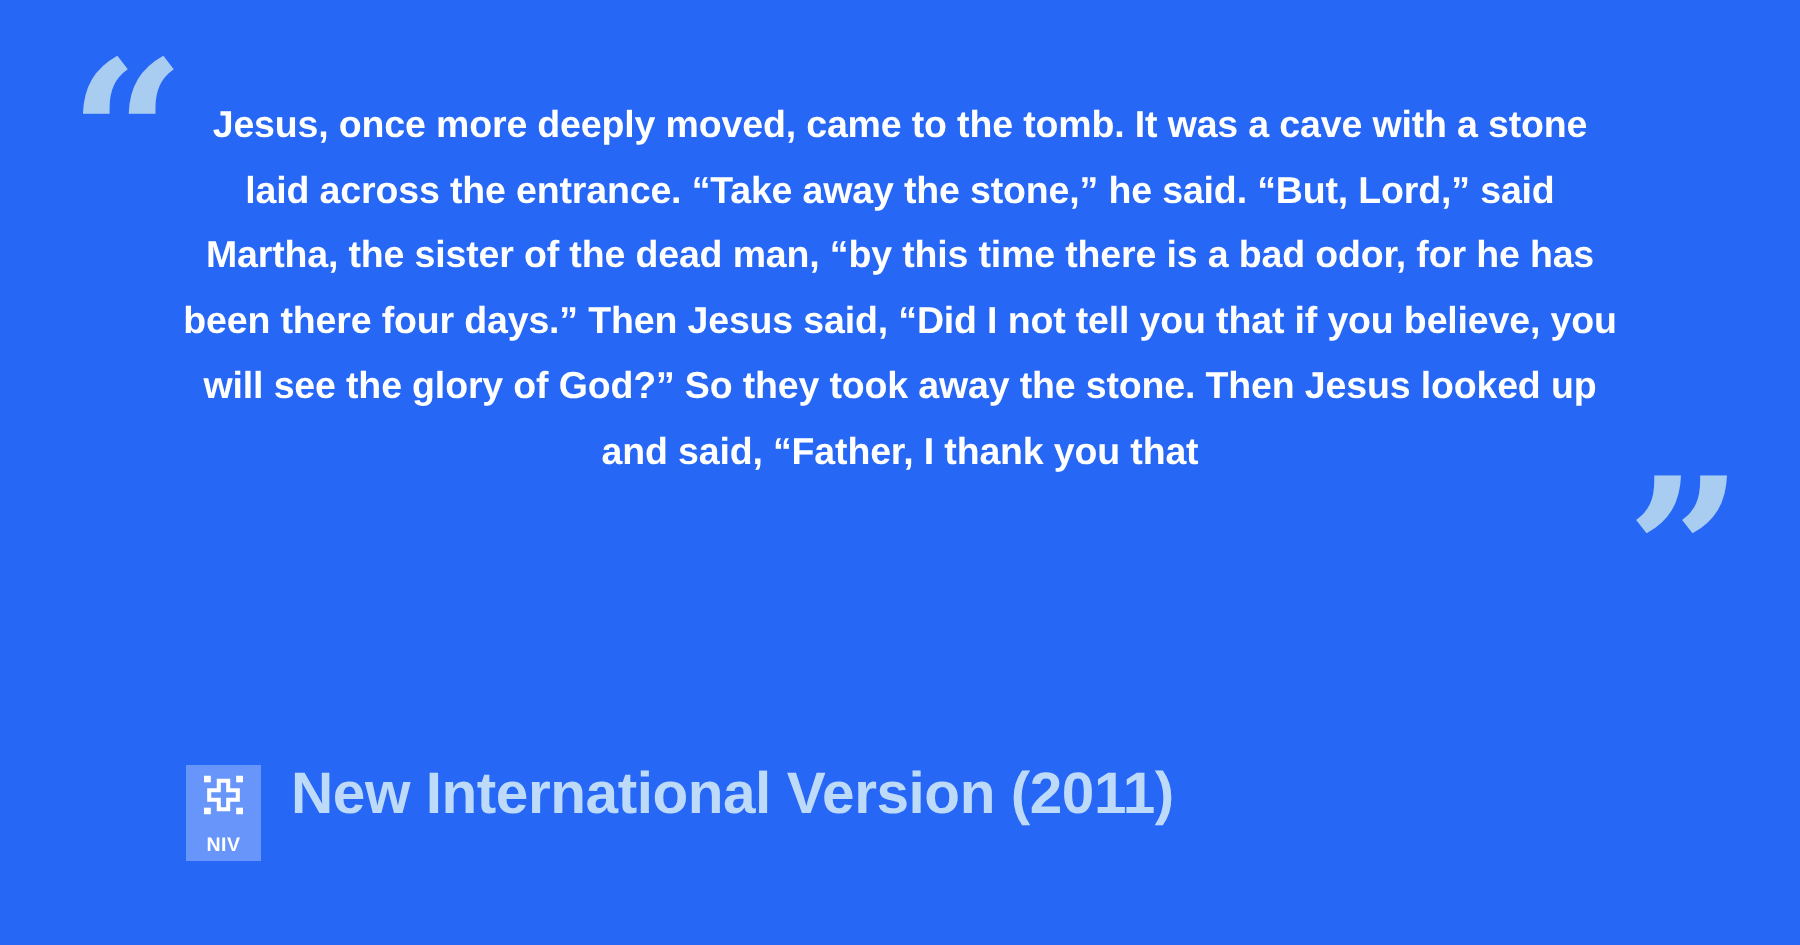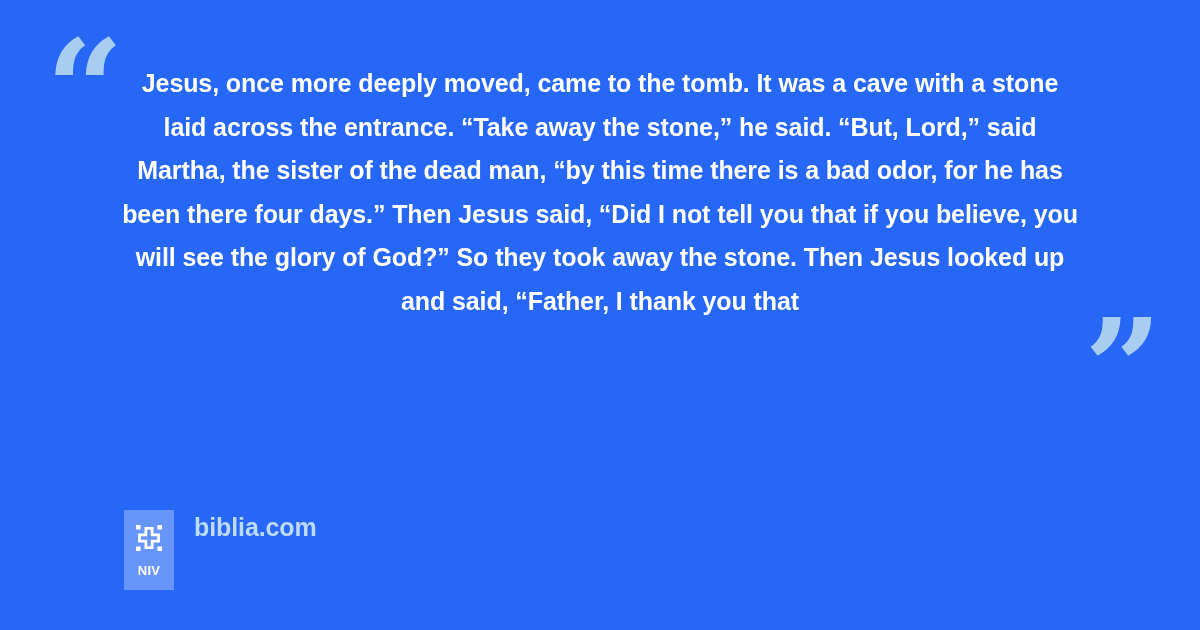--- a/index.html
+++ b/index.html
@@ -65,21 +65,21 @@
   #footer {
     position: absolute;
     left: 124px;
     top: 508px;
     display: flex;
     flex-direction: row;
     align-items: flex-start;
   }
   #version-logo {
     width: 50px;
-    height: 80px;
+    height: 64px;
     background: rgba(255, 255, 255, 0.30);
     display: flex;
     flex-direction: column;
     align-items: center;
     justify-content: center;
     flex: 0 0 auto;
     margin-top: 2px;
   }
   #version-logo .mark {
     width: 26px;
@@ -146,18 +146,18 @@
           <rect x="0" y="19.8" width="4.2" height="4.2" fill="#ffffff"></rect>
           <rect x="19.8" y="19.8" width="4.2" height="4.2" fill="#ffffff"></rect>
 
           <path d="M9.1 3.2 h5.8 v5.9 h5.9 v5.8 h-5.9 v5.9 h-5.8 v-5.9 h-5.9 v-5.8 h5.9 z" fill="none" stroke="#ffffff" stroke-width="2.5" stroke-linejoin="miter"></path>
         </svg>
       </span>
       <span class="abbr">NIV</span>
     </div>
 
     <div id="footer-text">
-      <div id="site-name">biblia.com</div>
+      <div id="version-name">New International Version (2011)</div>
     </div>
 
   </div>
 
 </div>
 
 </body></html>

